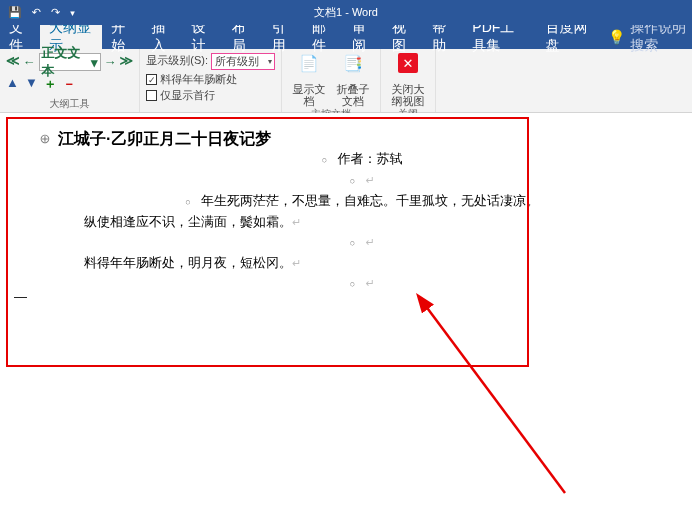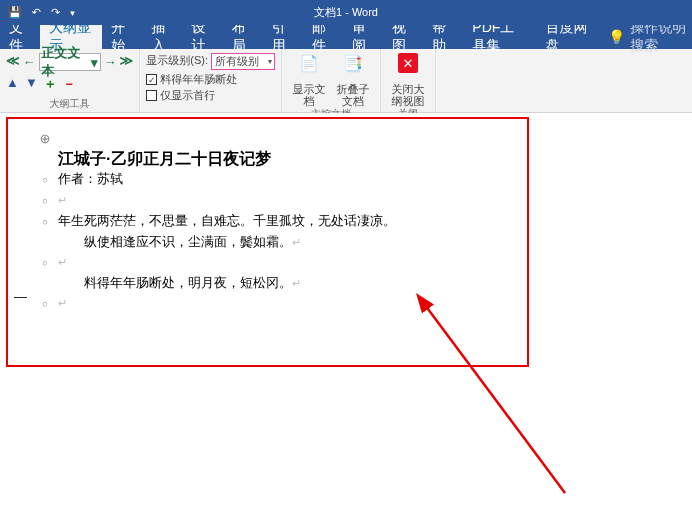--- a/index.html
+++ b/index.html
@@ -74,23 +74,23 @@
   }
   .red-box {
     position: absolute; left: 6px; top: 4px; width: 523px; height: 250px;
     border: 2px solid #e60000; pointer-events: none;
   }
   .outline { padding: 8px 4px 0 10px; }
   .o-row { display: flex; align-items: flex-start; gap: 6px; line-height: 20px; }
   .bullet { width: 14px; text-align: center; color: #7f7f7f; font-size: 13px; }
   .bullet.plus::before { content:"⊕"; color:#7f7f7f; }
   .bullet.dot::before  { content:"○"; color:#7f7f7f; font-size:9px; }
-  .heading { font-weight: 700; font-size: 16px; margin-top: 20px; }
+  .heading { font-weight: 700; font-size: 16px; }
   .ret { color:#bfbfbf; font-size:11px; }
-  .lvl1 { margin-left: 22px; }
+  .lvl1 { margin-left: 22px; justify-content: center; }
   .cont { margin-left: 68px; line-height: 20px; }
   .caret-mark { position:absolute; left:14px; top:176px; color:#000; }
 
   
   .arrow-svg { position:absolute; left:0; top:0; width:692px; height:405px; pointer-events:none; }
 
   .pm-btns { display:flex; gap:6px; margin-top:4px;}
   .rb-col { display:flex; flex-direction:column; }
 </style>
 </head>

